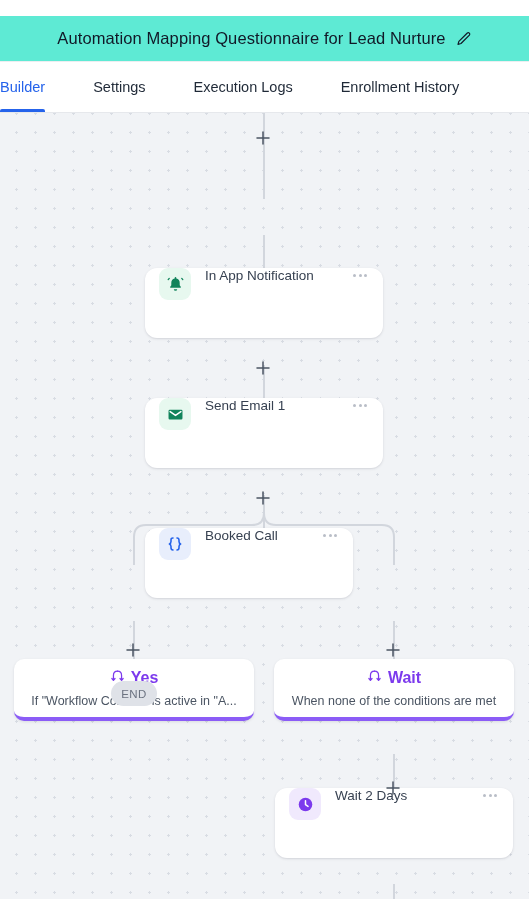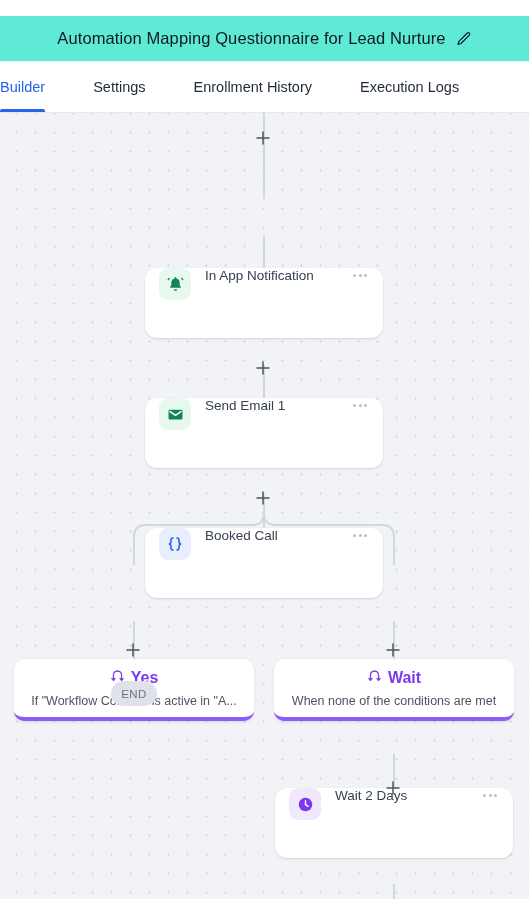--- a/index.html
+++ b/index.html
@@ -224,24 +224,24 @@
 </div>
 
 <div class="tabbar">
   <div class="tab active">
     <span>Builder</span>
   </div>
   <div class="tab">
     <span>Settings</span>
   </div>
   <div class="tab">
+    <span>Execution Logs</span>
+  </div>
+  <div class="tab">
     <span>Enrollment History</span>
-  </div>
-  <div class="tab">
-    <span>Execution Logs</span>
   </div>
 </div>
 
 <div class="canvas">
 
   <div class="vline" style="left:263px; top:0px; height:54px;"></div>
   <div class="vline" style="left:263px; top:30px; height:56px;"></div>
   <div class="vline" style="left:263px; top:122px; height:60px;"></div>
   <div class="vline" style="left:263px; top:252px; height:60px;"></div>
   <div class="vline" style="left:263px; top:382px; height:40px;"></div>
@@ -299,21 +299,21 @@
         <i></i>
       </span>
   </div>
 
   <div class="plus" style="left:254px; top:376px;">
     <svg width="16" height="16" viewBox="0 0 16 16" stroke="currentColor" stroke-width="1.5" stroke-linecap="round">
       <line x1="8" y1="2" x2="8" y2="14"></line>
         <line x1="2" y1="8" x2="14" y2="8"></line>
     </svg>
   </div>
-  <div class="node" style="left:145px; top:415px; width:238px; height:70px;">
+  <div class="node" style="left:145px; top:415px; width:208px; height:70px;">
     <span class="node-icon blue">
       <svg width="20" height="20" viewBox="0 0 24 24" fill="none" stroke="#2563eb" stroke-width="1.9" stroke-linecap="round" stroke-linejoin="round">
         <path d="M9.6 4.8c-2 0-2.4 1-2.4 2.6v1.6c0 1.6-.8 2.6-2 3 1.2.4 2 1.4 2 3v1.6c0 1.6.4 2.6 2.4 2.6"></path>
         <path d="M14.4 4.8c2 0 2.4 1 2.4 2.6v1.6c0 1.6.8 2.6 2 3-1.2.4-2 1.4-2 3v1.6c0 1.6-.4 2.6-2.4 2.6"></path>
       </svg>
     </span>
     <span class="node-label">Booked Call</span>
     <span class="dots">
         <i></i>
         <i></i>

